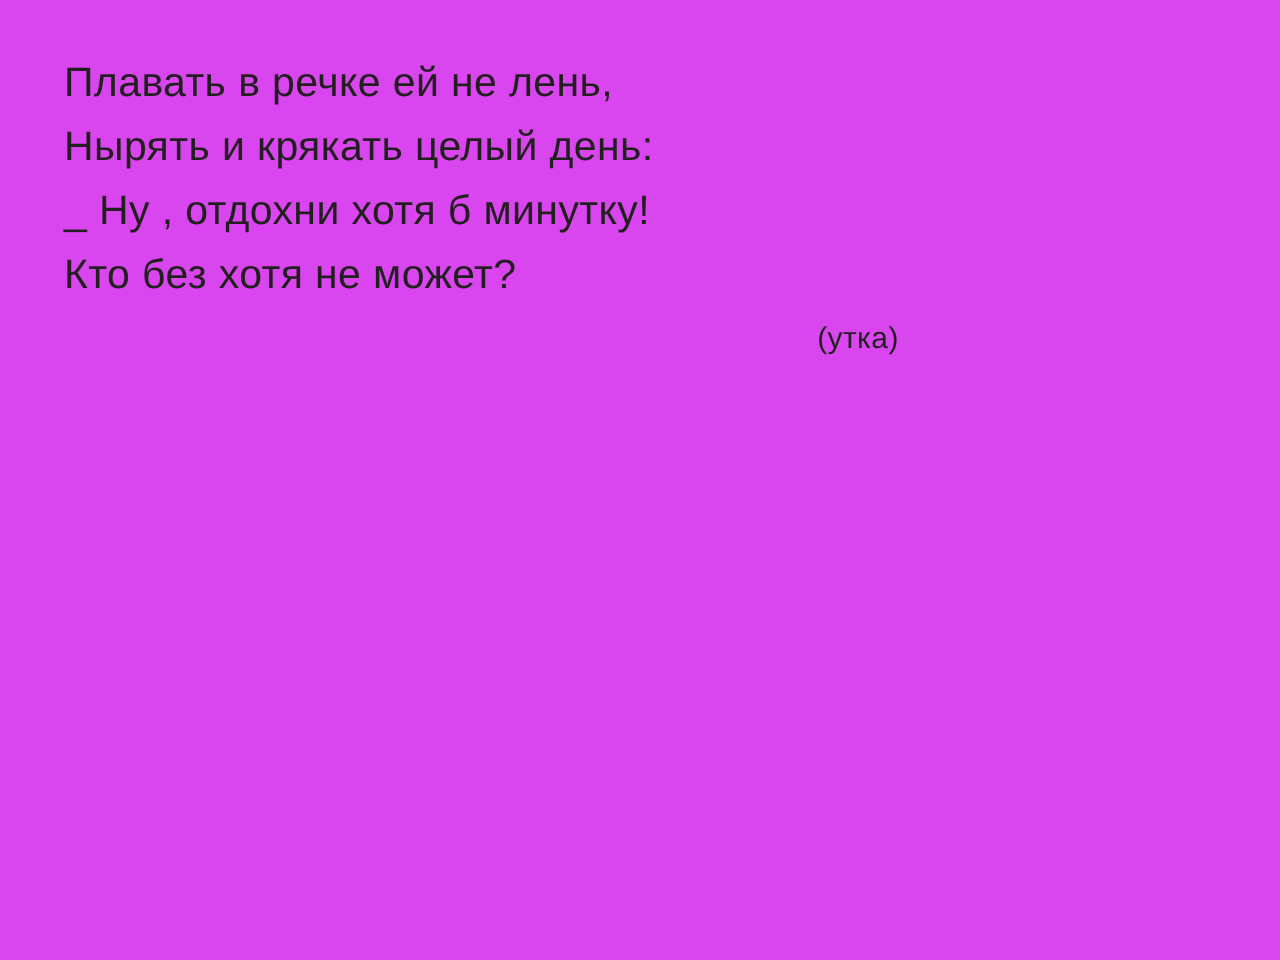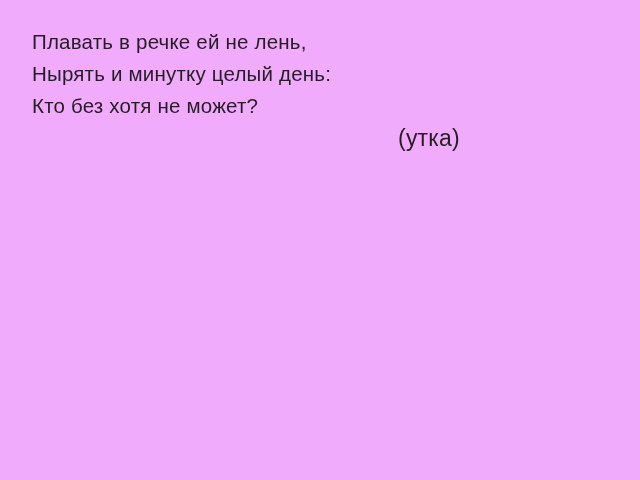--- a/index.html
+++ b/index.html
@@ -10,52 +10,53 @@
     width: 640px;
     height: 480px;
     background: #ffffff;
     font-family: "Liberation Sans", sans-serif;
     overflow: hidden;
   }
   .slide {
     position: relative;
     width: 640px;
     height: 480px;
-    background: #f0abfc;
+    background: #d946ef;
     box-sizing: border-box;
     padding-left: 39px;
   }
   .riddle-block {
     position: absolute;
     left: 32px;
     top: 26px;
     width: 576px;
   }
   .riddle-line {
     font-size: 20.5px;
     line-height: 32px;
     color: #231f20;
     letter-spacing: 0.2px;
     white-space: pre;
   }
   .answer-line {
-    font-size: 23px;
+    font-size: 15px;
     line-height: 32px;
     color: #231f20;
     letter-spacing: 0.2px;
     text-align: center;
     padding-left: 218px;
     white-space: pre;
   }
 </style>
 </head>
 <body>
 
 <div class="slide">
 
   <div class="riddle-block">
     <div class="riddle-line">Плавать в речке ей не лень,</div>
-    <div class="riddle-line">Нырять и минутку целый день:</div>
+    <div class="riddle-line">Нырять и крякать целый день:</div>
+    <div class="riddle-line">_ Ну , отдохни хотя б минутку!</div>
     <div class="riddle-line">Кто без хотя не может?</div>
     <div class="answer-line">(утка)</div>
   </div>
 
 </div>
 
 </body></html>

